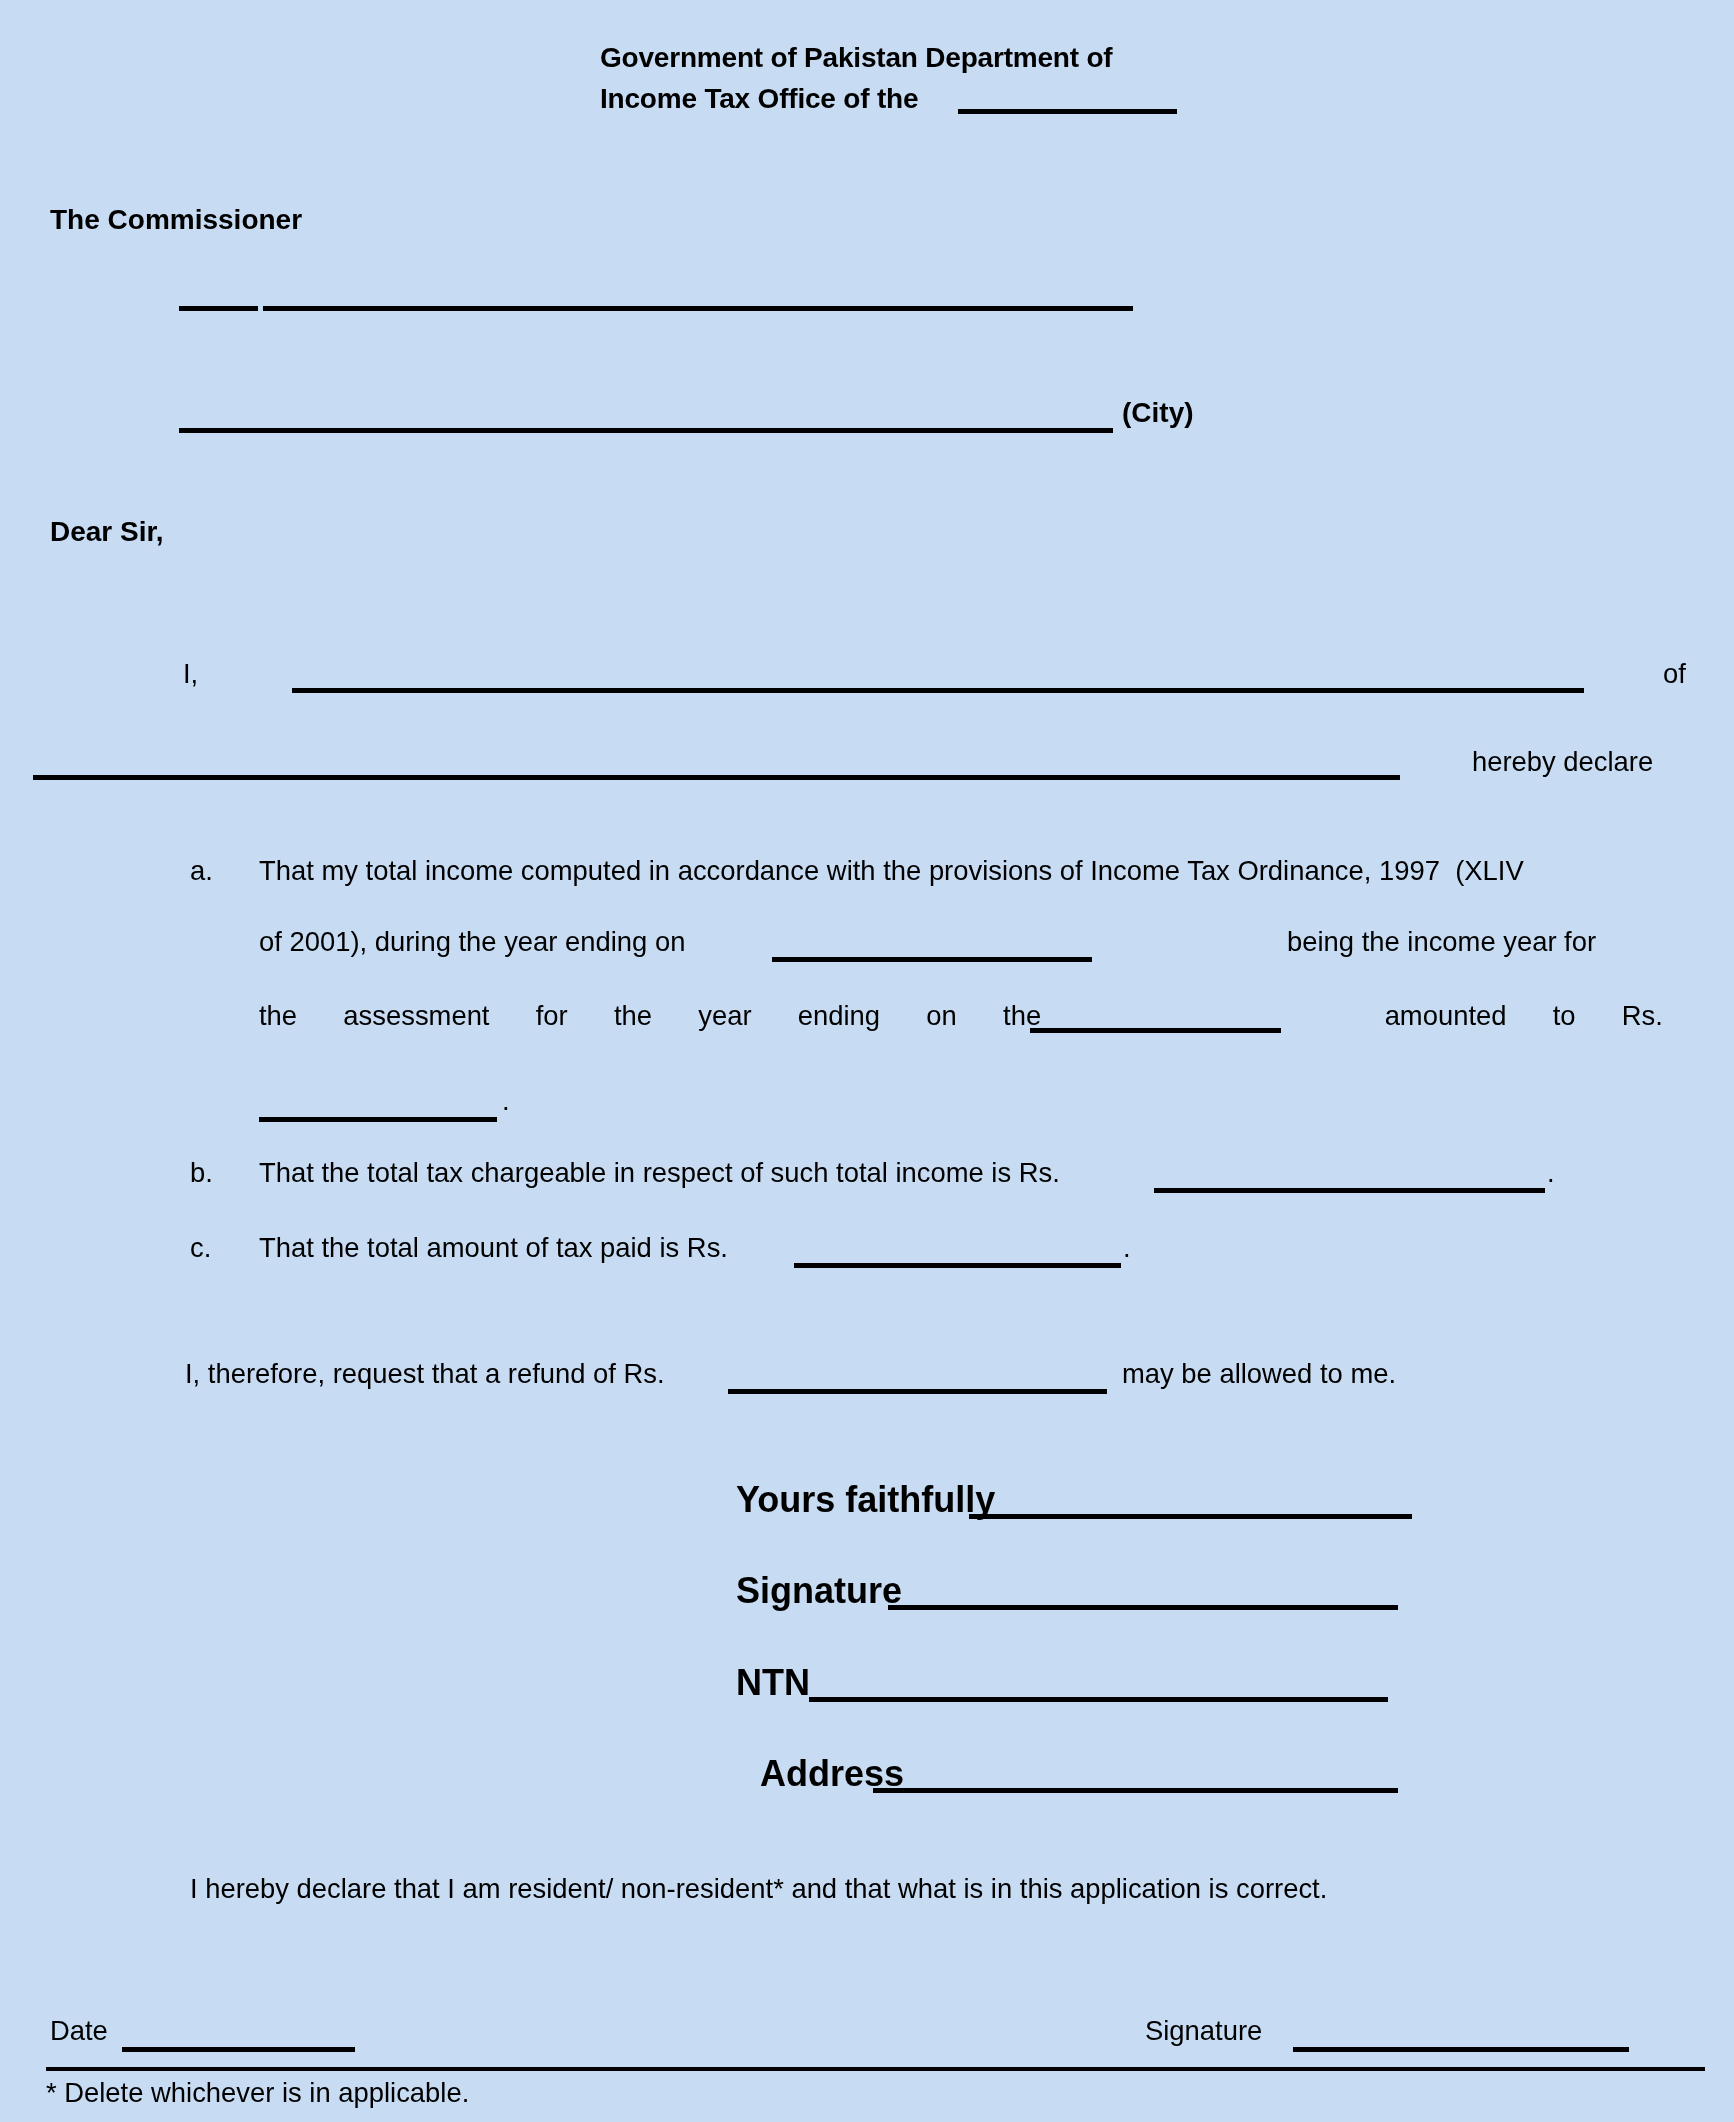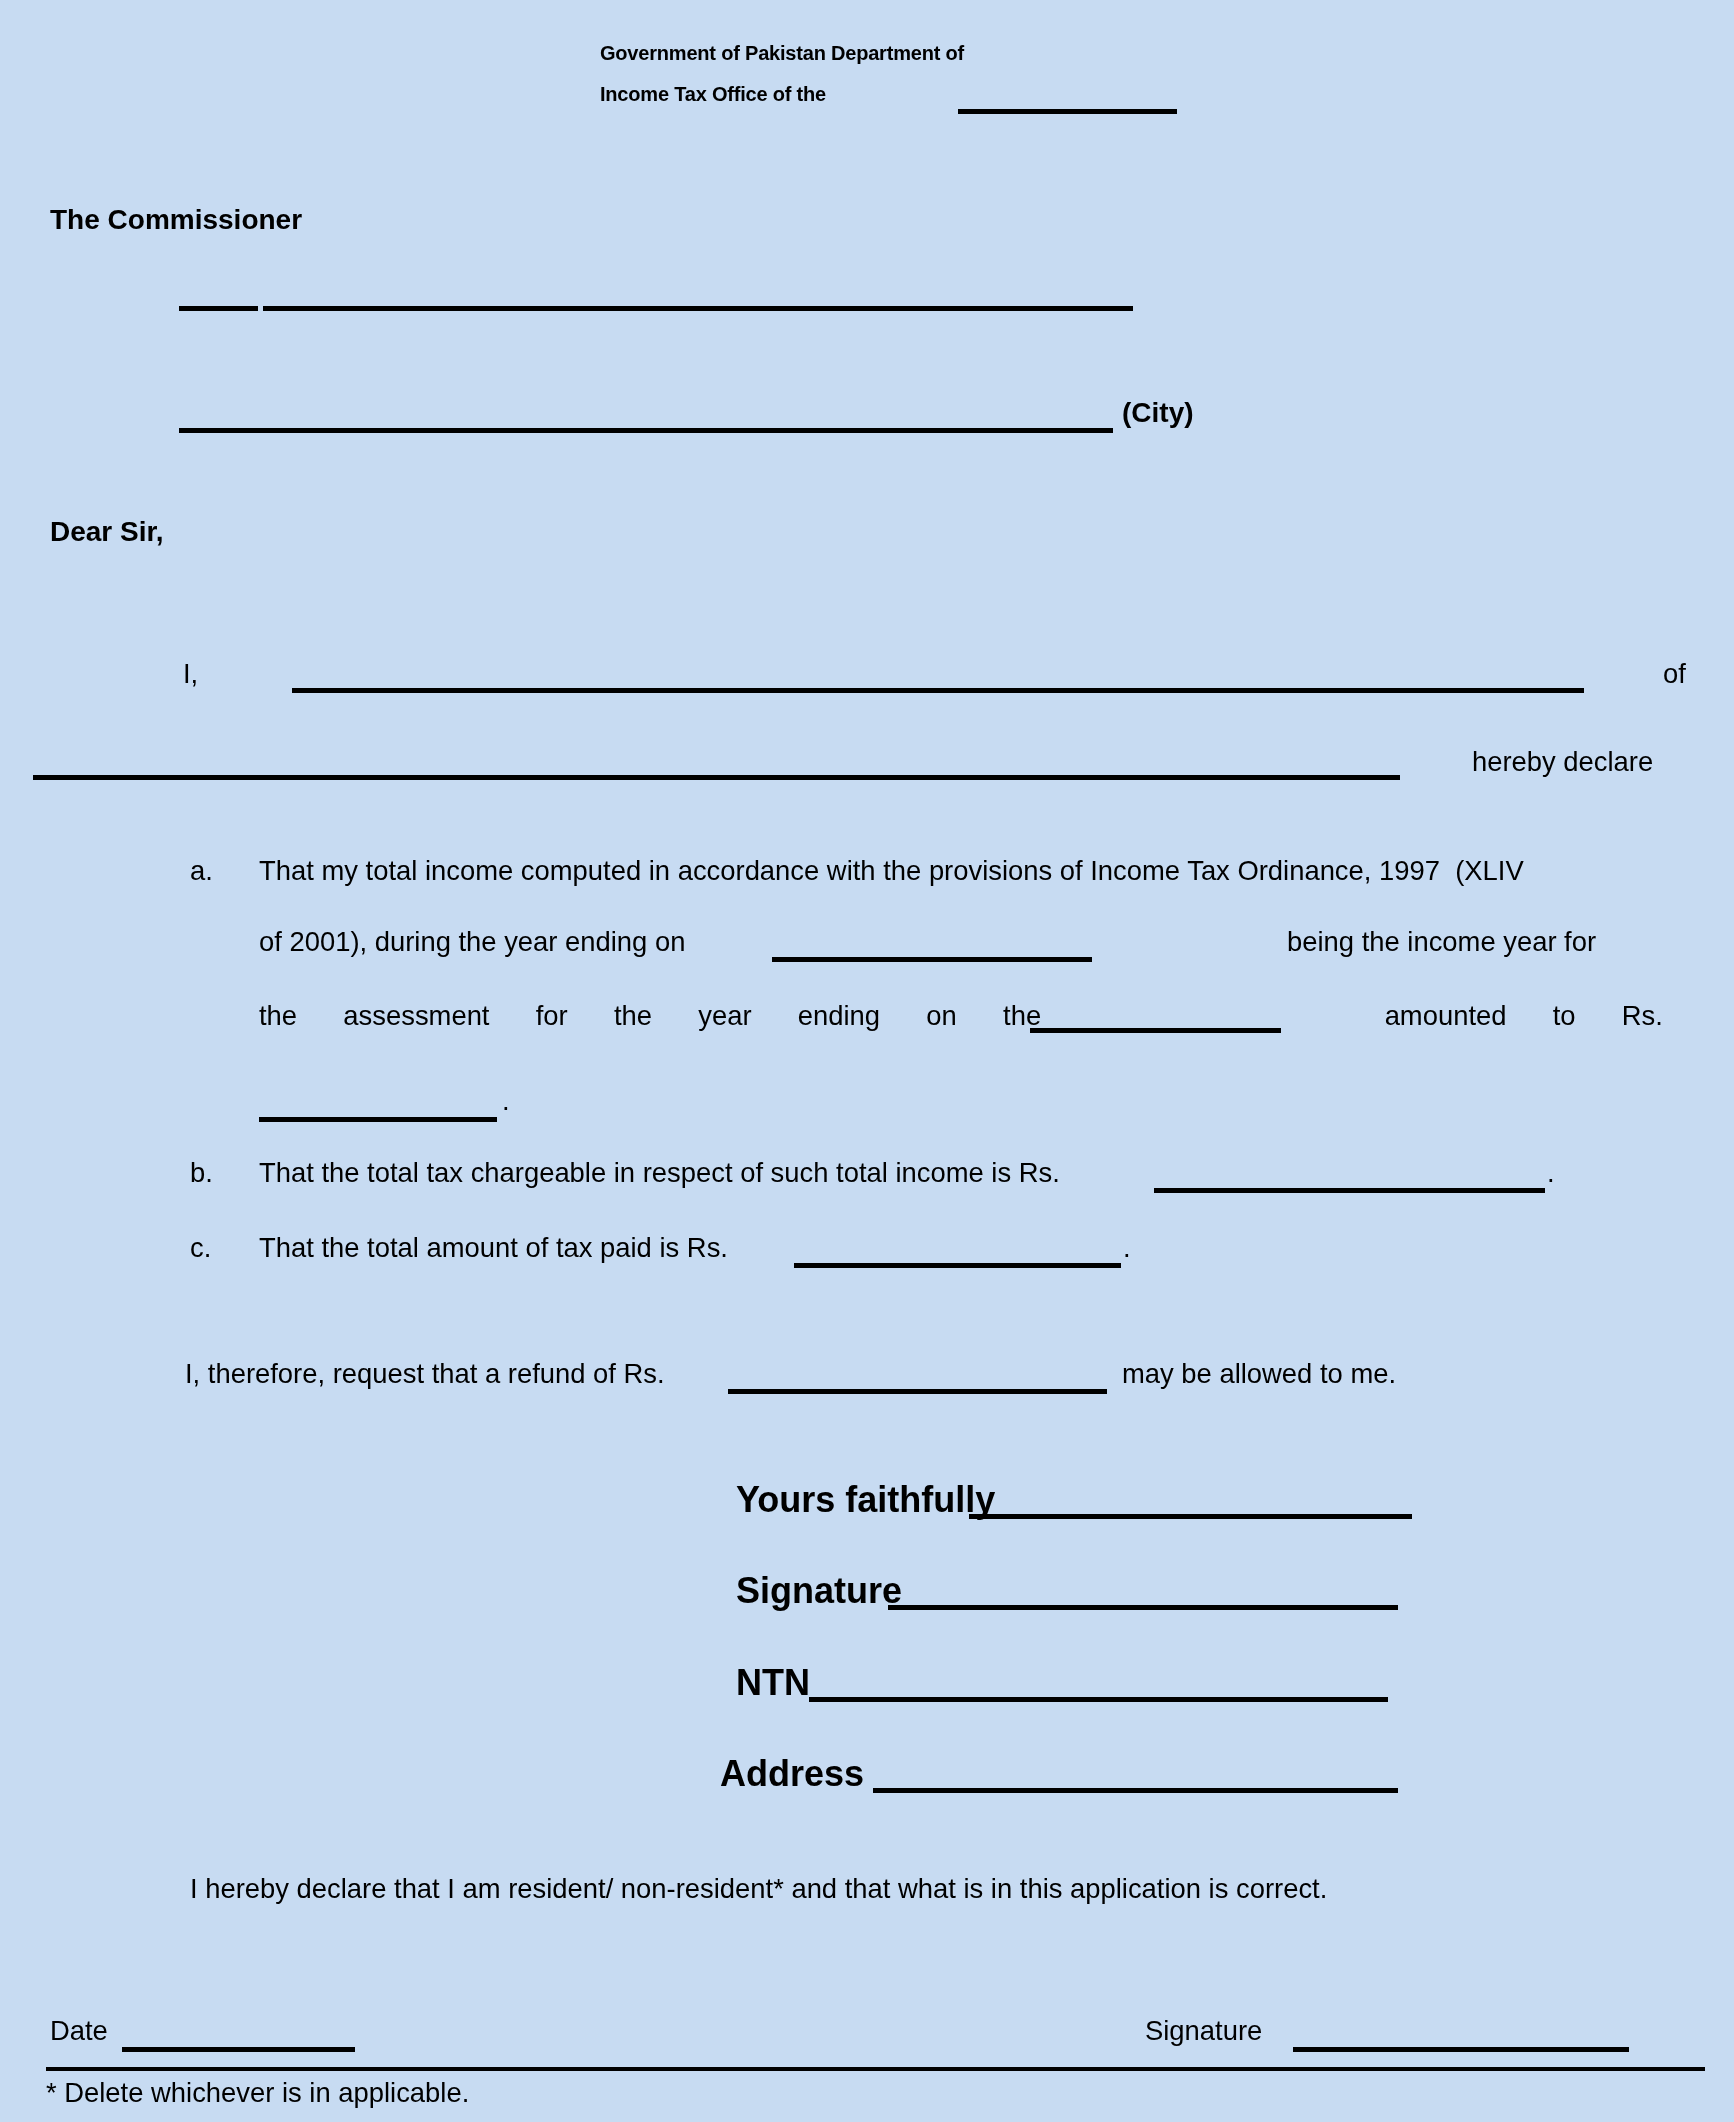--- a/index.html
+++ b/index.html
@@ -28,21 +28,21 @@
   .rule {
     position: absolute;
     background: #000000;
     height: 4.6px;
   }
   .footer-rule { position: absolute; background:#000; height: 3.7px; }
 
   
   .hdr {
     position: absolute;
-    font-size: 20px;
+    font-size: 28px;
     font-weight: bold;
     letter-spacing: -0.2px;
   }
 
   
   .body-txt { font-size: 27.4px; }
   .sig-lbl  { font-size: 36px; font-weight: bold; }
 
   
   .justify-line {
@@ -122,21 +122,21 @@
 
   <div class="t sig-lbl" style="left:736px; top:1482px;">Yours faithfully</div>
   <div class="rule" style="left:969px; top:1514px; width:443px;"></div>
 
   <div class="t sig-lbl" style="left:736px; top:1573px;">Signature</div>
   <div class="rule" style="left:888px; top:1605px; width:510px;"></div>
 
   <div class="t sig-lbl" style="left:736px; top:1665px;">NTN</div>
   <div class="rule" style="left:809px; top:1697px; width:579px;"></div>
 
-  <div class="t sig-lbl" style="left:720px; top:1756px;">Address</div>
+  <div class="t sig-lbl" style="left:760px; top:1756px;">Address</div>
   <div class="rule" style="left:873px; top:1788px; width:525px;"></div>
 
   <div class="t body-txt" style="left:190px; top:1875px;">I hereby declare that I am resident/ non-resident* and that what is in this application is correct.</div>
 
   <div class="t body-txt" style="left:50px; top:2017px;">Date</div>
   <div class="rule" style="left:122px; top:2047px; width:233px;"></div>
 
   <div class="t body-txt" style="left:1145px; top:2017px;">Signature</div>
   <div class="rule" style="left:1293px; top:2047px; width:336px;"></div>
 

